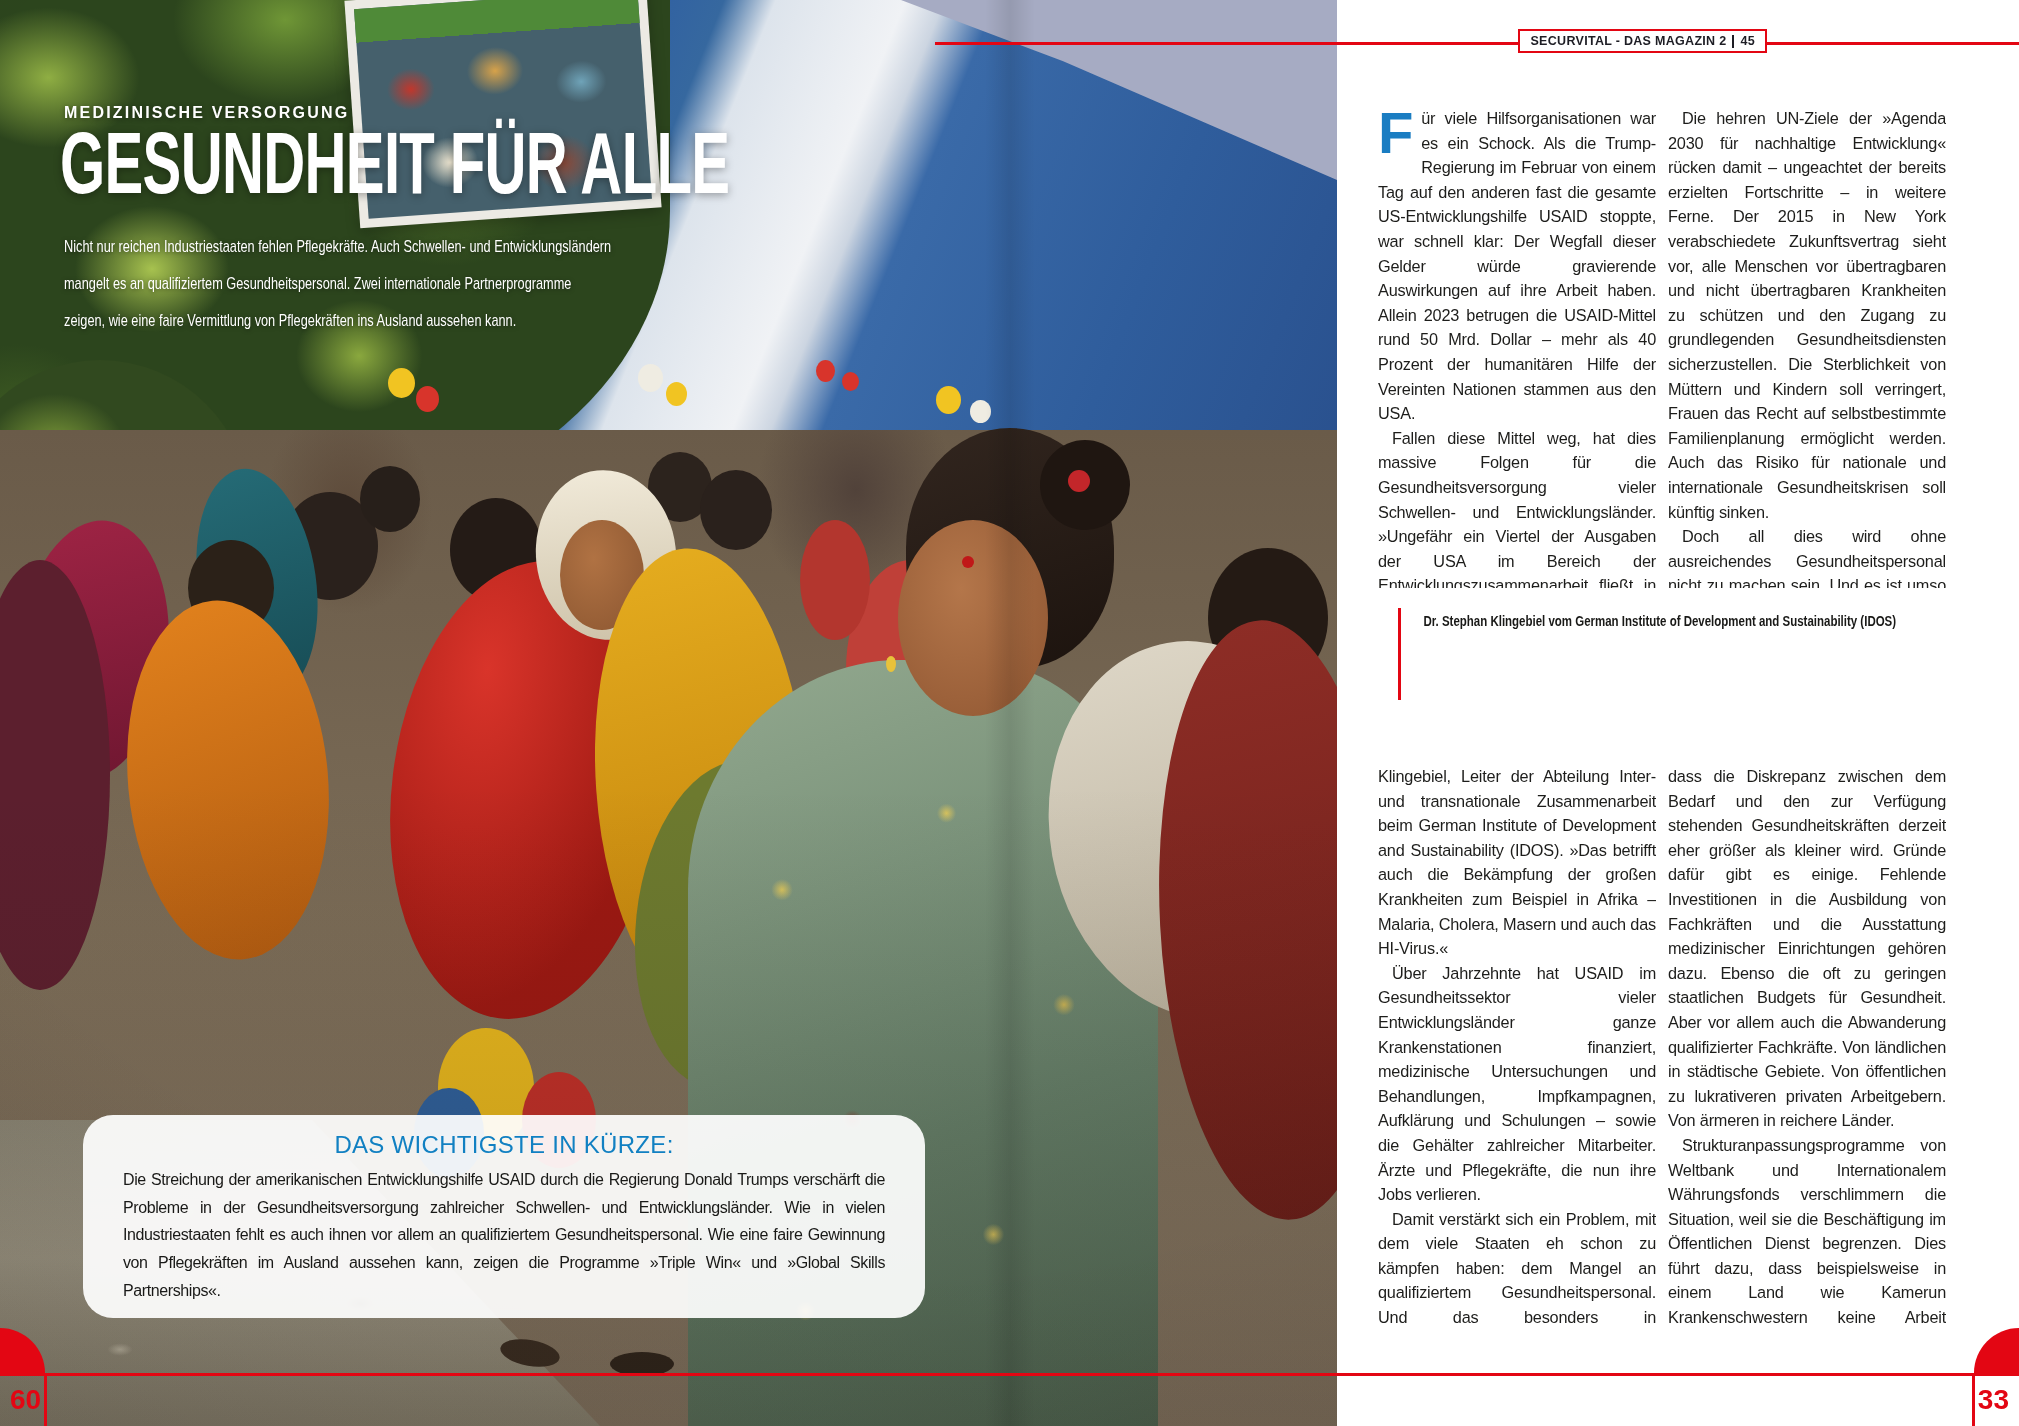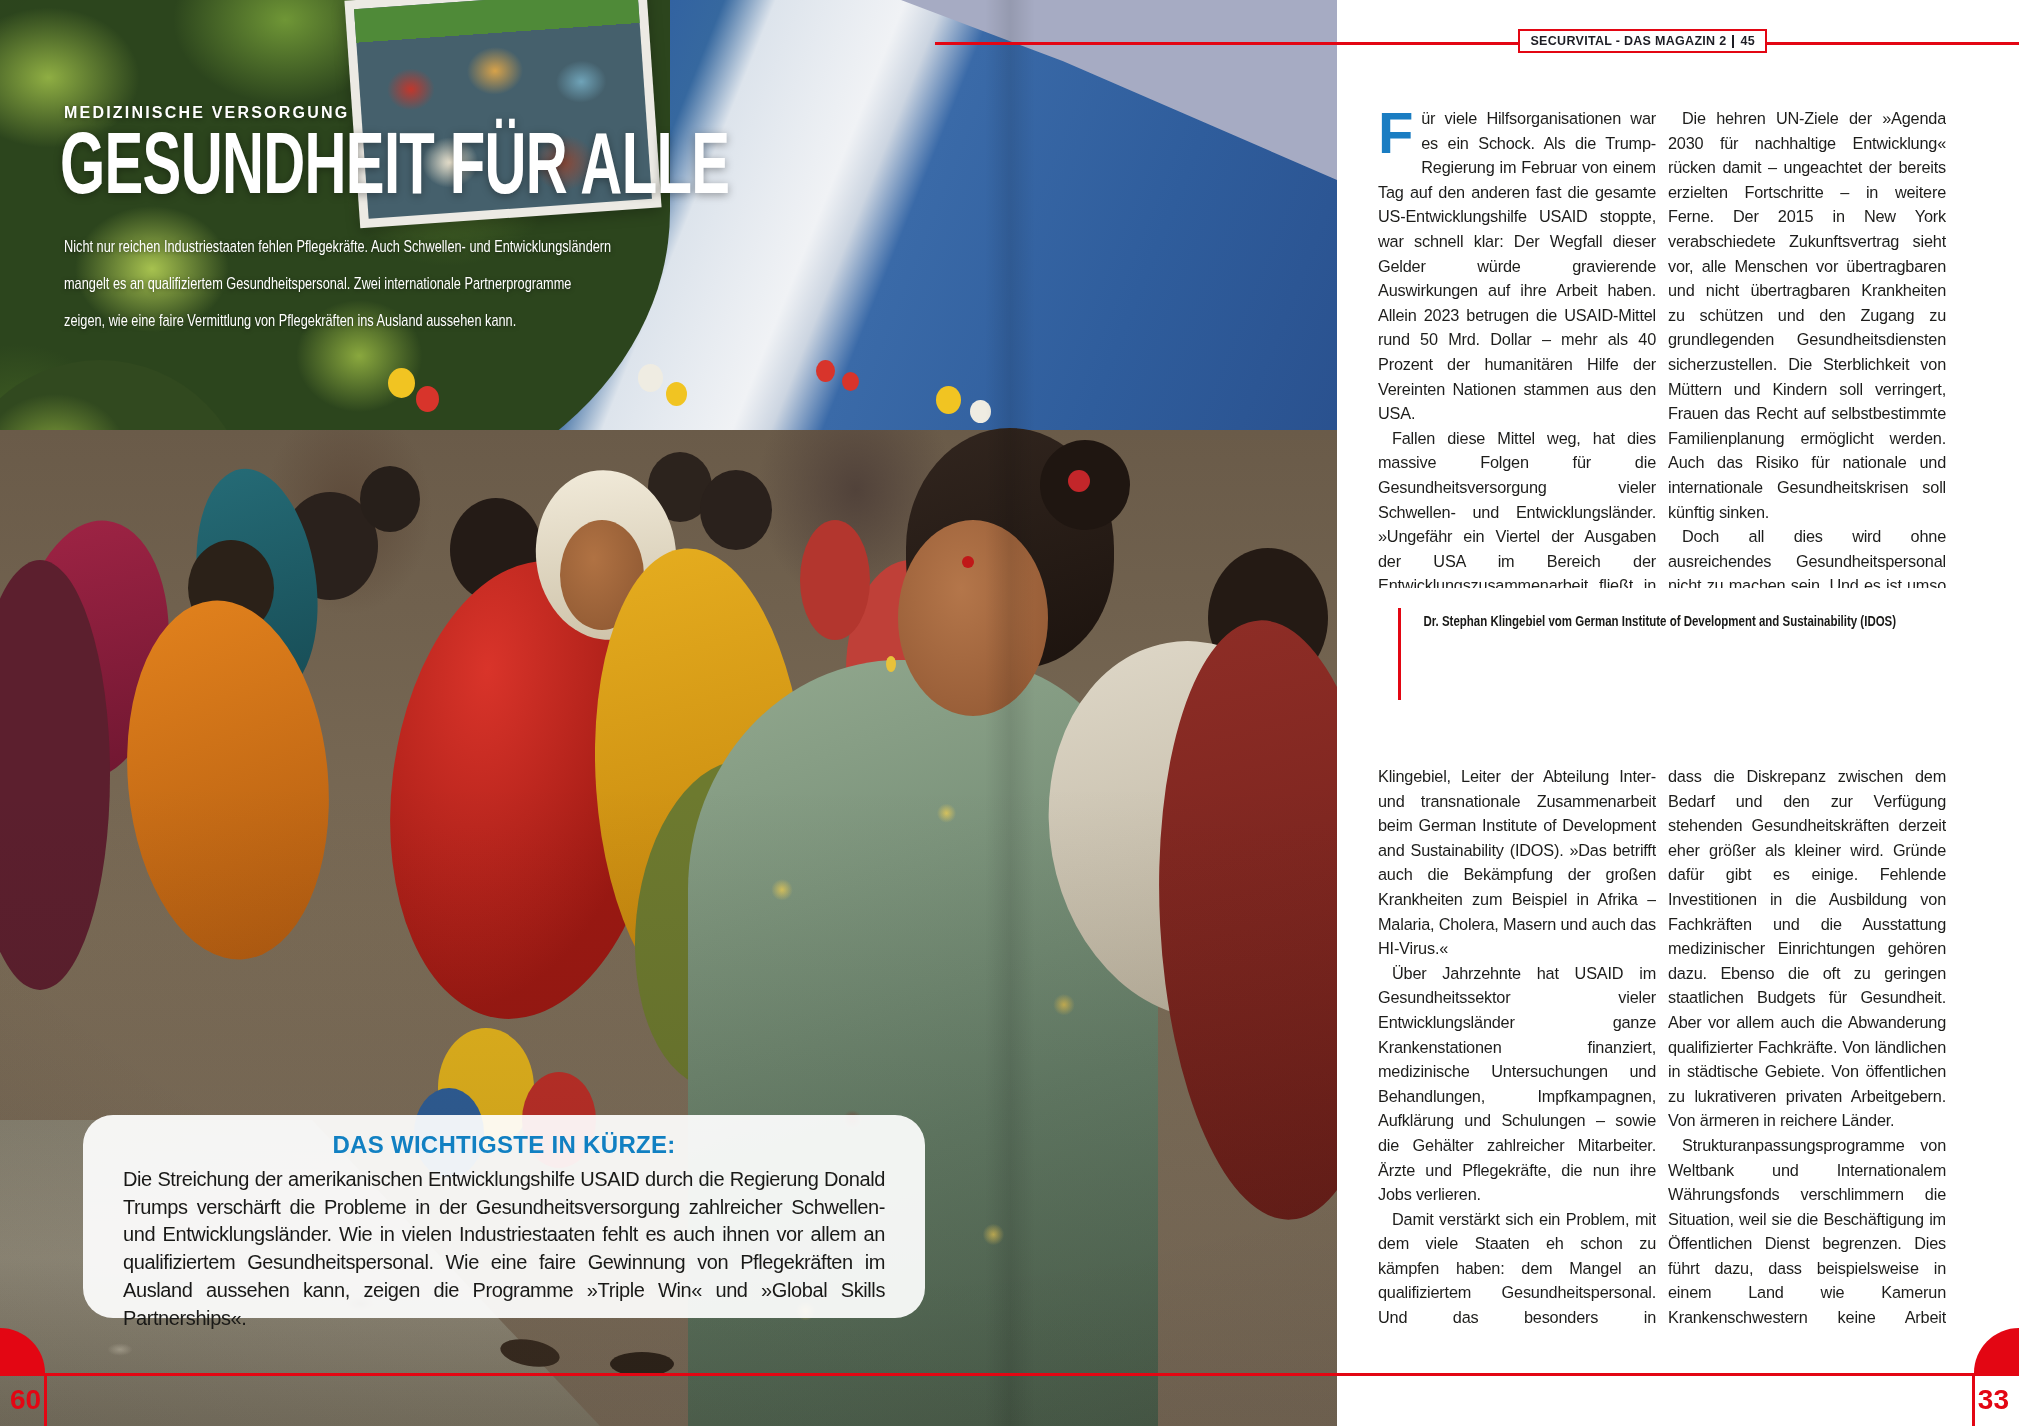--- a/index.html
+++ b/index.html
@@ -55,22 +55,22 @@
     letter-spacing:2.2px;text-shadow:0 1px 5px rgba(0,0,0,.45);}
   .headline{position:absolute;left:60px;top:122px;z-index:5;color:#fff;font-size:88px;line-height:82px;
     font-weight:bold;letter-spacing:-1px;transform:scaleX(.66);transform-origin:left top;white-space:nowrap;
     text-shadow:0 2px 10px rgba(0,0,0,.35);}
   .standfirst{position:absolute;left:64px;top:228px;z-index:5;color:#fff;font-weight:normal;
     font-size:17px;line-height:37px;text-shadow:0 1px 5px rgba(0,0,0,.5);}
   .standfirst div{white-space:nowrap;transform:scaleX(.75);transform-origin:left top;}
 
   .summary-box{position:absolute;left:83px;top:1115px;width:842px;height:203px;z-index:6;
     background:rgba(255,255,255,.92);border-radius:30px;box-sizing:border-box;padding:16px 40px 0 40px;}
-  .summary-heading{text-align:center;color:#1180c2;font-weight:bold;font-size:24px;letter-spacing:.3px;}
-  .summary-body{margin-top:7px;font-size:20px;line-height:27.7px;letter-spacing:-.4px;color:#191917;
+  .summary-heading{text-align:center;color:#1180c2;font-weight:normal;font-size:24px;letter-spacing:.3px;}
+  .summary-body{margin-top:7px;font-size:16px;line-height:27.7px;letter-spacing:-.4px;color:#191917;
     text-align:justify;}
 
   
   .topline{position:absolute;left:935px;right:0;top:42px;height:3px;background:#e30613;z-index:5;}
   .header-box{position:absolute;right:252px;top:29px;z-index:6;background:#fff;border:2px solid #e30613;
     padding:3px 10px;display:flex;align-items:center;gap:6px;font-weight:bold;font-size:12.5px;
     letter-spacing:.3px;color:#1d1d24;white-space:nowrap;}
   .vbar{display:inline-block;width:2px;height:13px;background:#1d1d24;}
 
   .bottomline{position:absolute;left:0;right:0;top:1373px;height:3px;background:#e30613;z-index:8;}

